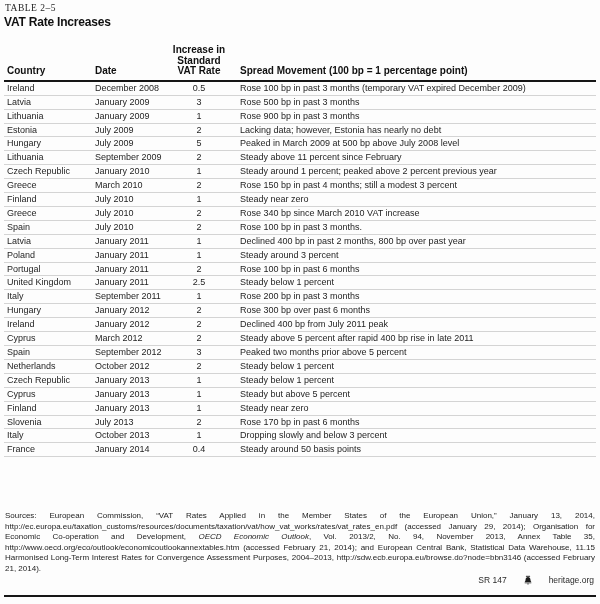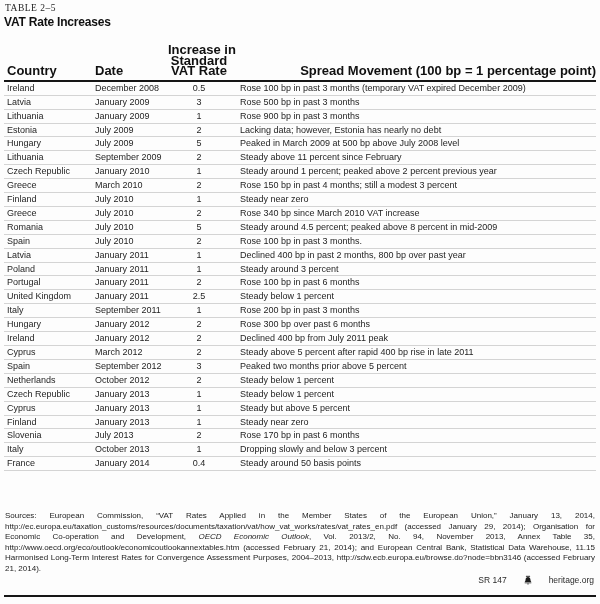--- a/index.html
+++ b/index.html
@@ -22,28 +22,28 @@
   }
   table.vat-table {
     position:absolute; top:45px; left:4px; width:592px;
     border-collapse:collapse; table-layout:fixed;
   }
   .vat-table col.c-country  { width:91px; }
   .vat-table col.c-date     { width:73px; }
   .vat-table col.c-increase { width:62px; }
   .vat-table thead th {
     vertical-align:bottom; text-align:left;
-    font-size:13px; font-weight:bold; line-height:10.6px;
+    font-size:10px; font-weight:bold; line-height:10.6px;
     padding:0 0 3px 0;
     border-bottom:2.5px solid #161616;
     color:#101010; white-space:nowrap;
   }
   .vat-table thead th.h-country { padding-left:3px; }
   .vat-table thead th.h-increase { text-align:center; }
-  .vat-table thead th.h-spread { padding-left:10px;text-align:right; }
+  .vat-table thead th.h-spread { padding-left:10px; }
   .vat-table tbody td {
     font-size:9px; height:12.9px; line-height:12.9px;
     border-bottom:1px solid #d4d4d4;
     white-space:nowrap; overflow:hidden;
     color:#1e1e1e;
   }
   .vat-table tbody td.col-country { padding-left:3px; }
   .vat-table tbody td.col-increase { text-align:center; }
   .vat-table tbody td.col-spread { padding-left:10px; }
   .sources {
@@ -144,26 +144,20 @@
         <td class="col-increase">1</td>
         <td class="col-spread">Steady near zero</td>
       </tr>
       <tr>
         <td class="col-country">Greece</td>
         <td class="col-date">July 2010</td>
         <td class="col-increase">2</td>
         <td class="col-spread">Rose 340 bp since March 2010 VAT increase</td>
       </tr>
       <tr>
-        <td class="col-country">Romania</td>
-        <td class="col-date">July 2010</td>
-        <td class="col-increase">5</td>
-        <td class="col-spread">Steady around 4.5 percent; peaked above 8 percent in mid-2009</td>
-      </tr>
-      <tr>
         <td class="col-country">Spain</td>
         <td class="col-date">July 2010</td>
         <td class="col-increase">2</td>
         <td class="col-spread">Rose 100 bp in past 3 months.</td>
       </tr>
       <tr>
         <td class="col-country">Latvia</td>
         <td class="col-date">January 2011</td>
         <td class="col-increase">1</td>
         <td class="col-spread">Declined 400 bp in past 2 months, 800 bp over past year</td>

